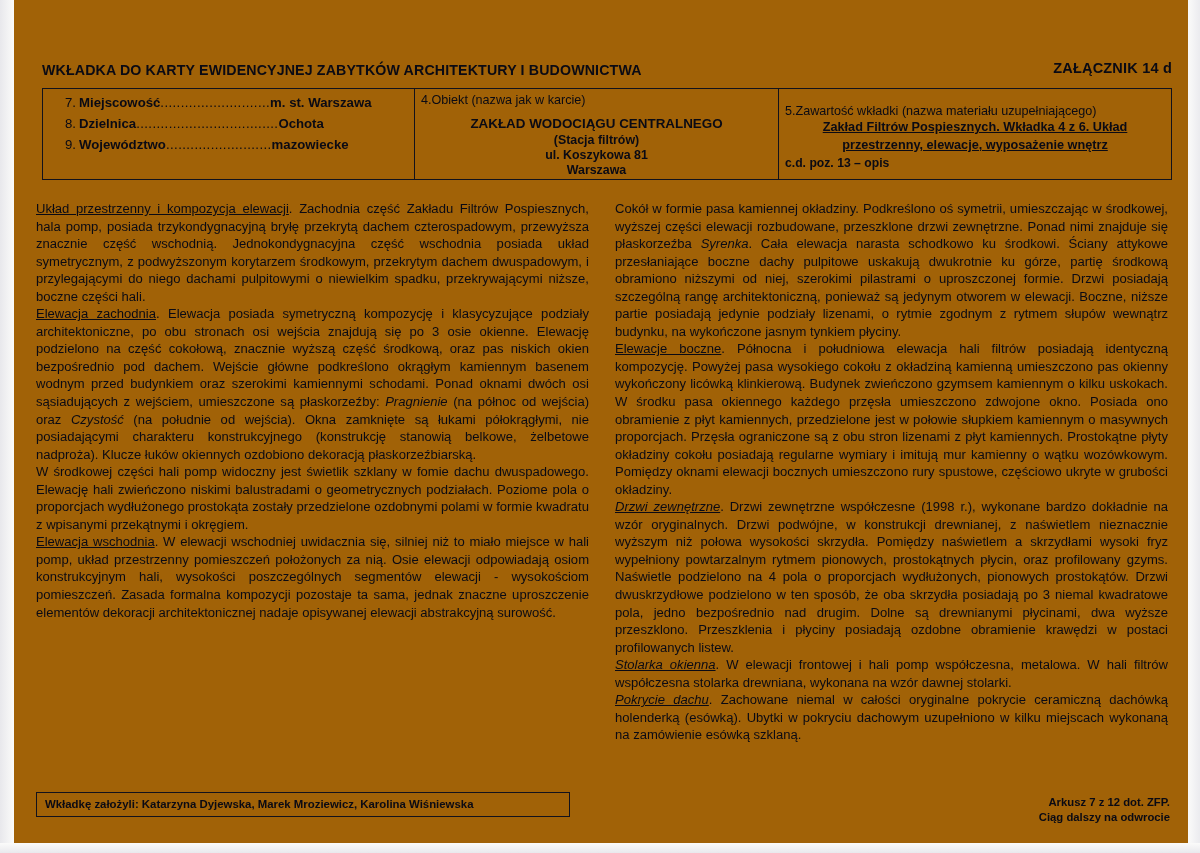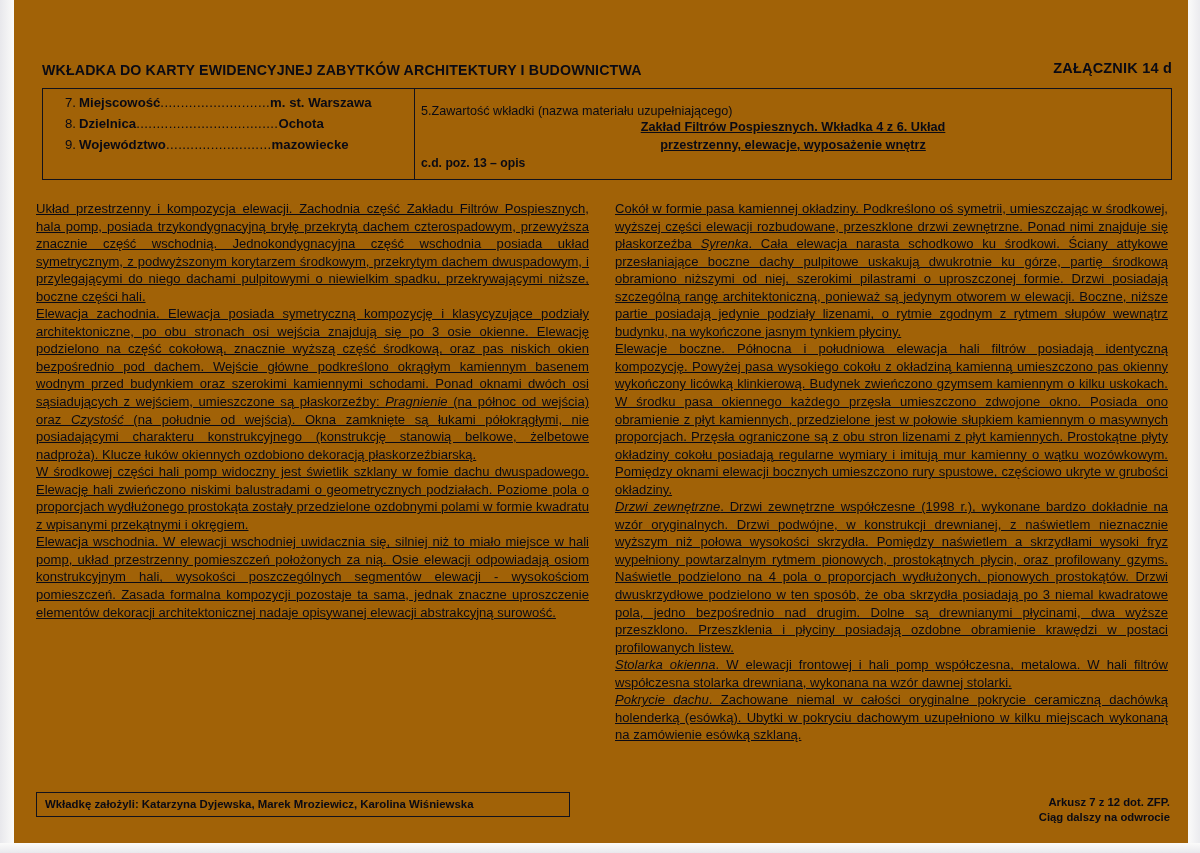--- a/index.html
+++ b/index.html
@@ -145,21 +145,20 @@
   .body-cols {
     position: absolute;
     left: 36px;
     top: 200px;
     width: 1132px;
     display: flex;
     gap: 26px;
   }
   .col {
     width: 553px;
-    text-decoration: underline;
   }
   .col p {
     margin: 0;
     font-size: 13.05px;
     line-height: 17.55px;
     text-align: justify;
     text-justify: inter-word;
     hyphens: none;
   }
   .run-head {
@@ -225,20 +224,29 @@
         <span class="loc-value">Ochota</span>
       </div>
       <div class="loc-row">
         <span class="loc-num">9.</span>
         <span class="loc-label">Województwo</span>
         <span class="loc-dots">..........................</span>
         <span class="loc-value">mazowiecke</span>
       </div>
     </div>
 
+    <div class="cell-mid">
+      <div class="cell-head">4.Obiekt (nazwa jak w karcie)</div>
+      <div class="obj-name">
+        <div>ZAKŁAD WODOCIĄGU CENTRALNEGO</div>
+        <div class="sub">(Stacja filtrów)</div>
+        <div class="sub">ul. Koszykowa 81</div>
+        <div class="sub">Warszawa</div>
+      </div>
+    </div>
 
     <div class="cell-right">
       <div class="cell-head">5.Zawartość wkładki (nazwa materiału uzupełniającego)</div>
       <div class="insert-title">Zakład Filtrów Pospiesznych. Wkładka 4 z 6. Układ</div>
       <div class="insert-title">przestrzenny, elewacje, wyposażenie wnętrz</div>
       <div class="insert-cd">c.d. poz. 13 – opis</div>
     </div>
   </div>
 
   <div class="body-cols">

